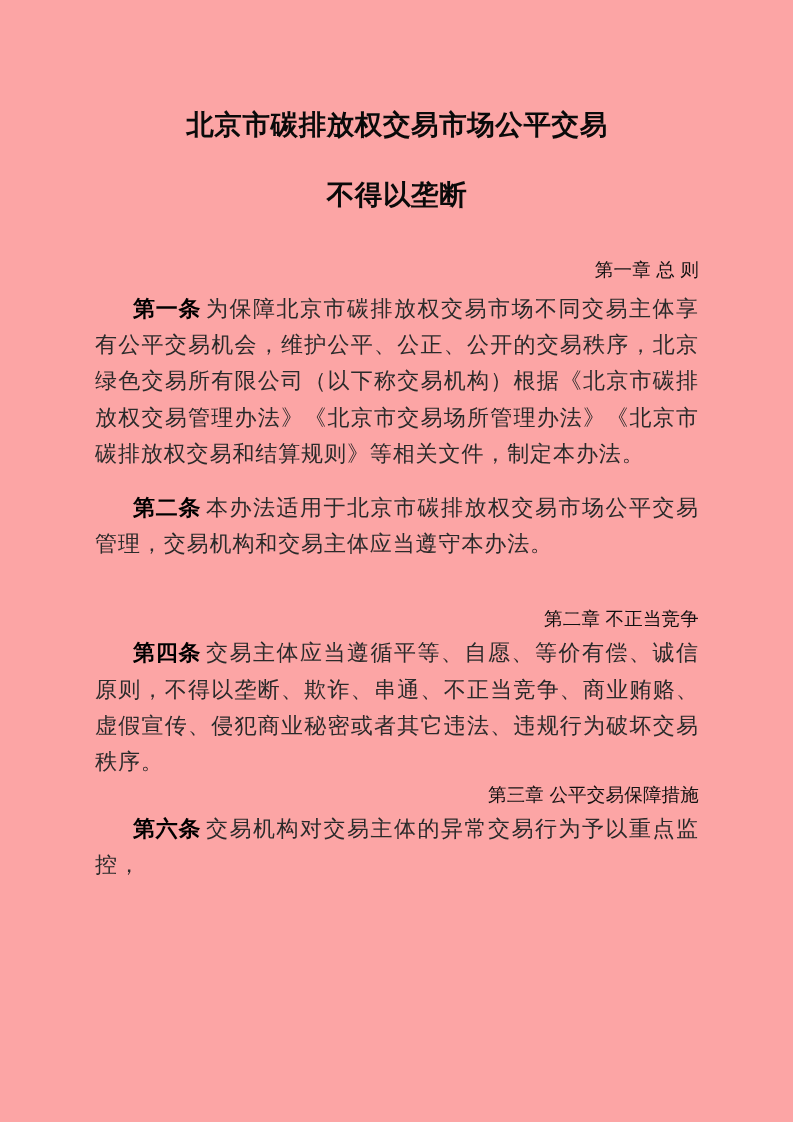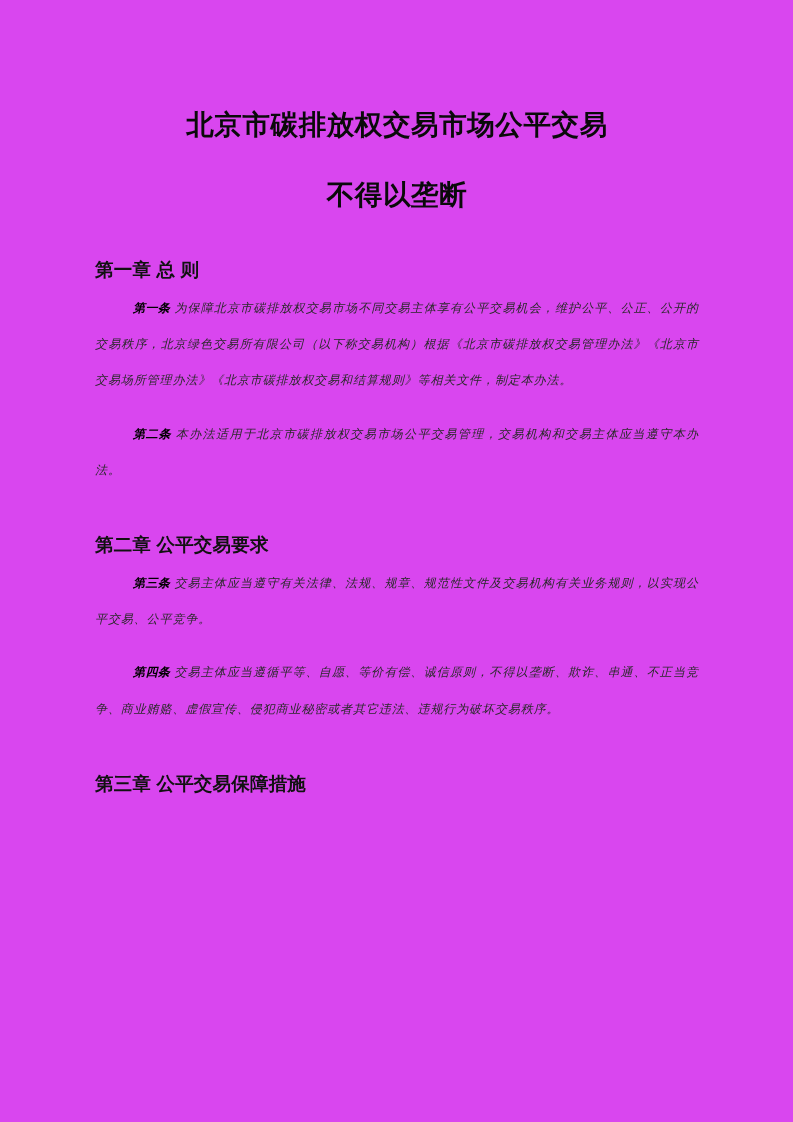--- a/index.html
+++ b/index.html
@@ -16,21 +16,21 @@
     color: #000000;
     -webkit-font-smoothing: antialiased;
   }
 
   .page {
     position: absolute;
     left: 0;
     top: 0;
     width: 793px;
     height: 1122px;
-    background: #d946ef;
+    background: #fca5a5;
   }
 
   .content {
     position: absolute;
     left: 95px;
     top: 0;
     width: 604px;
   }
 
   
@@ -45,45 +45,44 @@
   }
   .title-line-1 {
     margin-top: 92px;
   }
   .title-line-2 {
     margin-top: 6px;
   }
 
   
   .chapter-heading {
-    text-align: left;
+    text-align: right;
     font-family: "Liberation Sans", "DejaVu Sans", sans-serif;
-    font-weight: 700;
+    font-weight: 400;
     font-size: 18.5px;
     line-height: 30px;
     color: #111111;
     letter-spacing: 0.2px;
   }
   .chapter-1 { margin-top: 29px; }
   .chapter-2 { margin-top: 42px; }
-  .chapter-3 { margin-top: 42px; }
+  .chapter-3 { }
 
   
   .article {
     font-family: "DejaVu Serif", "Liberation Serif", serif;
-    font-size: 12px;
+    font-size: 22px;
     line-height: 36.2px;
     color: #2a2a2a;
     text-align: justify;
     text-align-last: left;
     text-justify: inter-character;
     text-indent: 38px;
     margin: 0;
     letter-spacing: 0.35px;
-    font-style: italic;
   }
   .article + .article {
     margin-top: 17px;
   }
   .first-article {
     margin-top: 5px;
   }
   .article .art-num {
     font-weight: 700;
     color: #000000;
@@ -111,28 +110,28 @@
     <div class="chapter-heading chapter-1">第一章 总 则</div>
 
     <p class="article first-article">
       <span class="art-num">第一条</span><span class="sp"></span><span class="art-body">为保障北京市碳排放权交易市场不同交易主体享有公平交易机会，维护公平、公正、公开的交易秩序，北京绿色交易所有限公司（以下称交易机构）根据《北京市碳排放权交易管理办法》《北京市交易场所管理办法》《北京市碳排放权交易和结算规则》等相关文件，制定本办法。</span>
     </p>
 
     <p class="article">
       <span class="art-num">第二条</span><span class="sp"></span><span class="art-body">本办法适用于北京市碳排放权交易市场公平交易管理，交易机构和交易主体应当遵守本办法。</span>
     </p>
 
-    <div class="chapter-heading chapter-2">第二章 公平交易要求</div>
+    <div class="chapter-heading chapter-2">第二章 不正当竞争</div>
 
-    <p class="article first-article">
-      <span class="art-num">第三条</span><span class="sp"></span><span class="art-body">交易主体应当遵守有关法律、法规、规章、规范性文件及交易机构有关业务规则，以实现公平交易、公平竞争。</span>
-    </p>
 
     <p class="article">
       <span class="art-num">第四条</span><span class="sp"></span><span class="art-body">交易主体应当遵循平等、自愿、等价有偿、诚信原则，不得以垄断、欺诈、串通、不正当竞争、商业贿赂、虚假宣传、侵犯商业秘密或者其它违法、违规行为破坏交易秩序。</span>
     </p>
 
     <div class="chapter-heading chapter-3">第三章 公平交易保障措施</div>
 
 
+    <p class="article">
+      <span class="art-num">第六条</span><span class="sp"></span><span class="art-body">交易机构对交易主体的异常交易行为予以重点监控，</span>
+    </p>
 
   </div>
 </div>
 
 </body></html>

